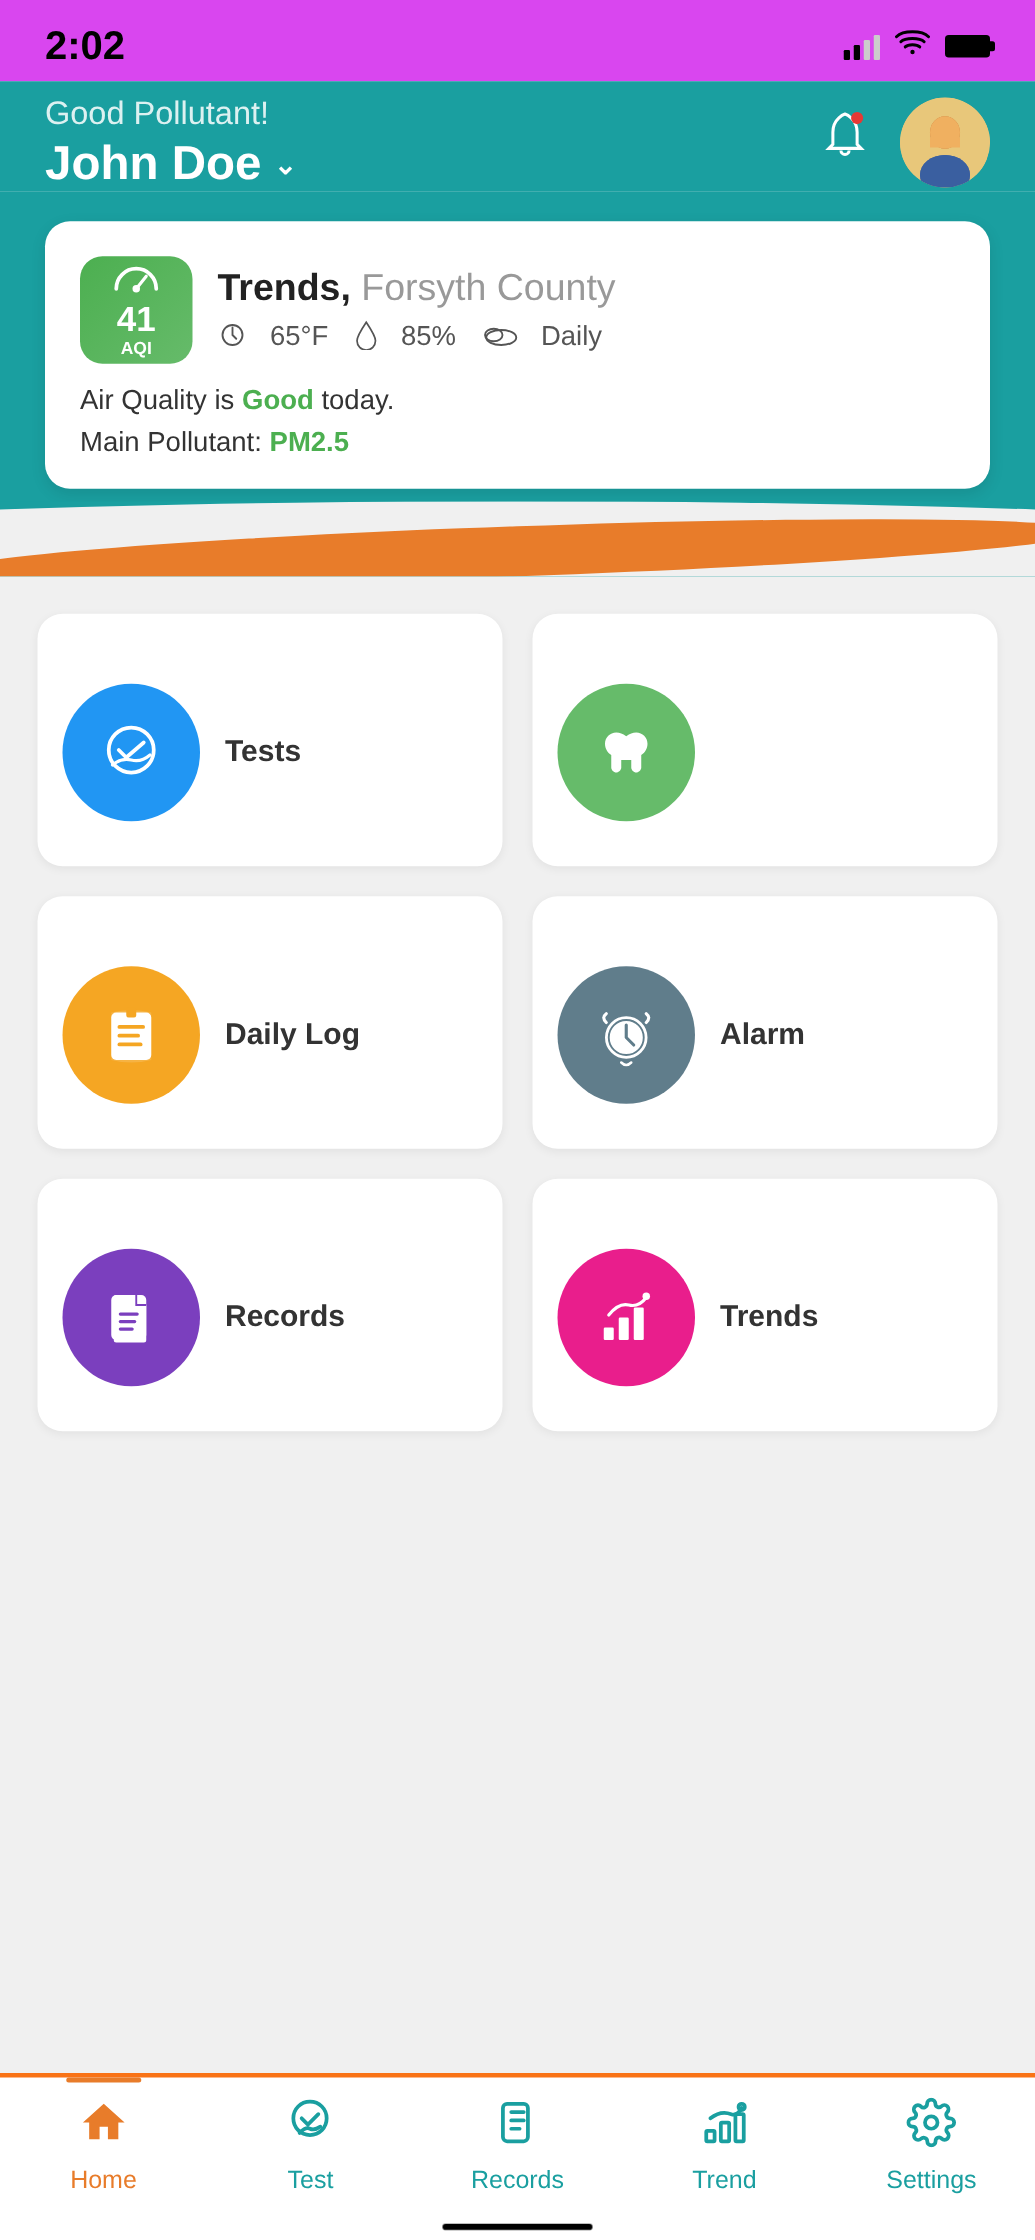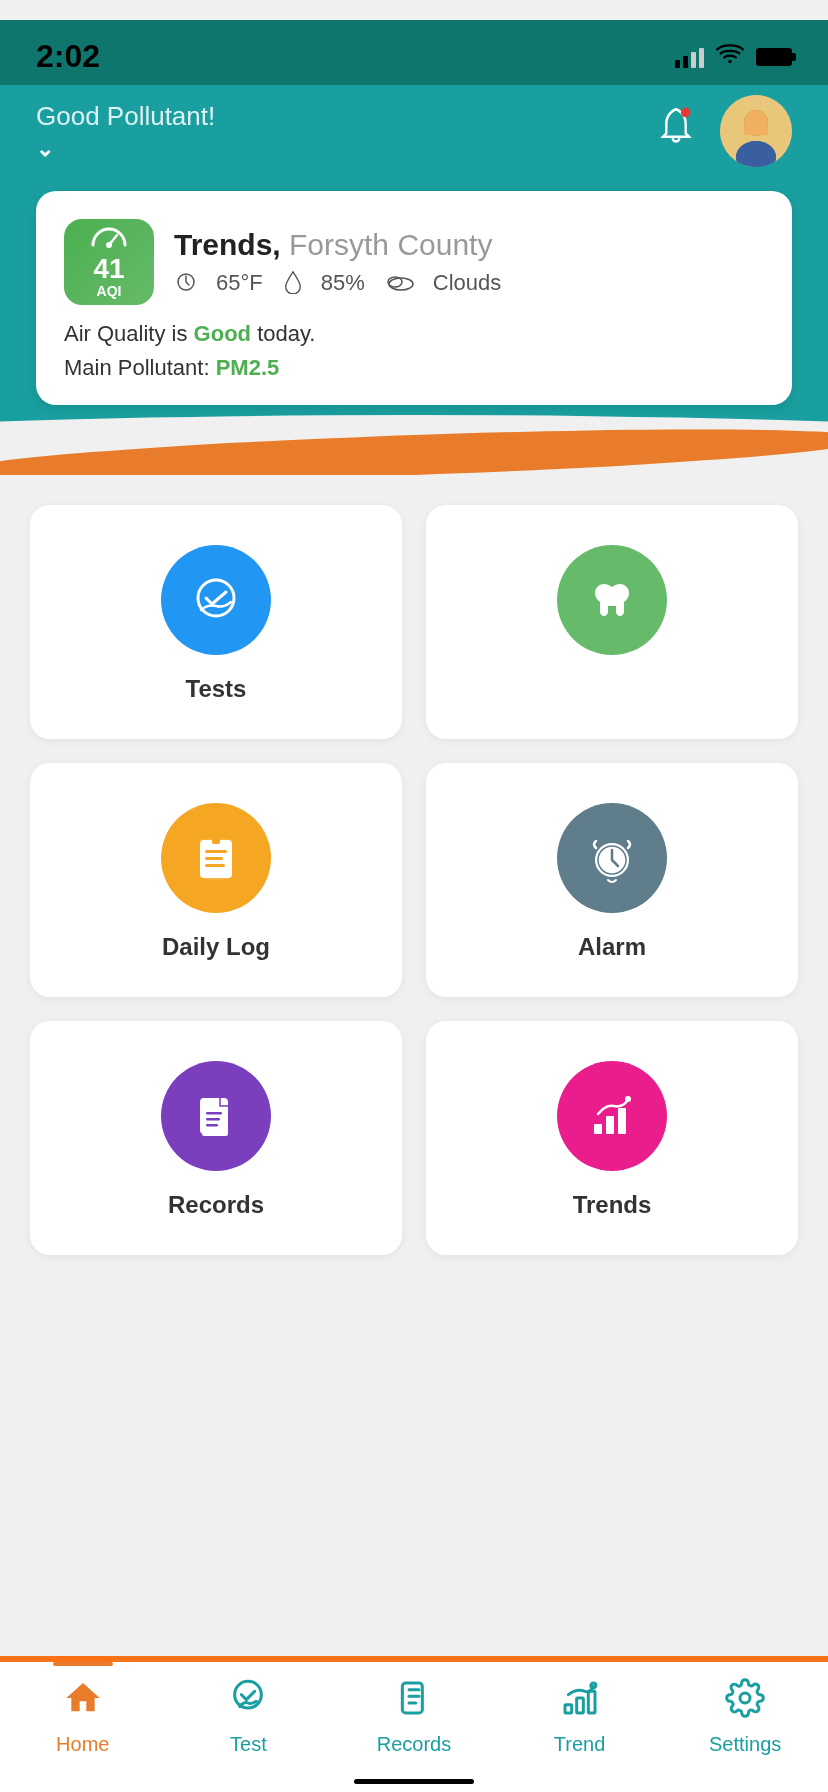--- a/index.html
+++ b/index.html
@@ -7,27 +7,26 @@
     body {
       width: 828px;
       min-height: 1792px;
       font-family: -apple-system, BlinkMacSystemFont, 'Segoe UI', sans-serif;
       background: #f0f0f0;
       overflow-x: hidden;
     }
 
     
     .status-bar {
-      background: #0f766e;
+      background: #d946ef;
       display: flex;
       justify-content: space-between;
       align-items: center;
       padding: 18px 36px 10px;
       color: #000;
-      margin-top: 20px;
     }
     .status-time {
       font-size: 32px;
       font-weight: 700;
     }
     .status-icons {
       display: flex;
       align-items: center;
       gap: 12px;
     }
@@ -225,23 +224,22 @@
       padding: 30px 30px 120px;
     }
     .grid {
       display: grid;
       grid-template-columns: 1fr 1fr;
       gap: 24px;
     }
     .grid-card {
       background: #fff;
       border-radius: 20px;
-      padding: 40px 20px 36px;
-      display: flex;
-      flex-direction: column;
+      padding: 56px 20px 36px;
+      display: flex;
       align-items: center;
       gap: 20px;
       box-shadow: 0 2px 8px rgba(0,0,0,0.06);
       cursor: pointer;
     }
     .grid-icon-circle {
       width: 110px;
       height: 110px;
       border-radius: 50%;
       display: flex;
@@ -260,21 +258,21 @@
       text-align: center;
     }
 
     
     .bottom-nav {
       position: fixed;
       bottom: 0;
       left: 0;
       width: 828px;
       background: #fff;
-      border-top: 6px solid #f97316;
+      border-top: 4px solid #f97316;
       display: flex;
       align-items: flex-start;
       justify-content: space-around;
       padding: 16px 0 36px;
     }
     .nav-item {
       display: flex;
       flex-direction: column;
       align-items: center;
       gap: 6px;
@@ -337,20 +335,21 @@
       </svg>
     </span>
     <div class="battery-icon"></div>
   </div>
 </div>
 
 <div class="header">
   <div class="header-left">
     <div class="greeting">Good Pollutant!</div>
     <div class="user-name">
+      <span>John Doe</span>
       <span class="chevron-down">⌄</span>
     </div>
   </div>
   <div class="header-right">
     <span class="bell-icon">
       <svg width="40" height="42" viewBox="0 0 24 26" fill="none" xmlns="http://www.w3.org/2000/svg">
         <path d="M12 2C12 2 6 4 6 11V17L4 19H20L18 17V11C18 4 12 2 12 2Z" stroke="#fff" stroke-width="1.5" fill="none"></path>
         <path d="M10 20C10 21.1 10.9 22 12 22C13.1 22 14 21.1 14 20" stroke="#fff" stroke-width="1.5"></path>
         <circle cx="18" cy="4" r="3" fill="#e53935"></circle>
       </svg>
@@ -398,21 +397,21 @@
             <svg width="20" height="24" viewBox="0 0 20 26" fill="none">
                 <path d="M10 2 Q18 14 18 18 A8 8 0 0 1 2 18 Q2 14 10 2Z" stroke="#555" stroke-width="1.5" fill="none"></path>
               </svg>
             <span>85%</span>
           </div>
           <div class="weather-item">
             <svg width="30" height="22" viewBox="0 0 30 22" fill="none">
                 <ellipse cx="16" cy="14" rx="12" ry="6" stroke="#555" stroke-width="1.5"></ellipse>
                 <ellipse cx="10" cy="12" rx="7" ry="5" stroke="#555" stroke-width="1.5"></ellipse>
               </svg>
-            <span>Clouds</span>
+            <span>Daily</span>
           </div>
         </div>
       </div>
     </div>
     <div class="aqi-quality-text">
       <span>Air Quality is </span><span class="aqi-quality-good">Good</span><span> today.</span>
     </div>
     <div class="aqi-pollutant">
       <span>Main Pollutant: </span><span class="aqi-pollutant-value">PM2.5</span>
     </div>

